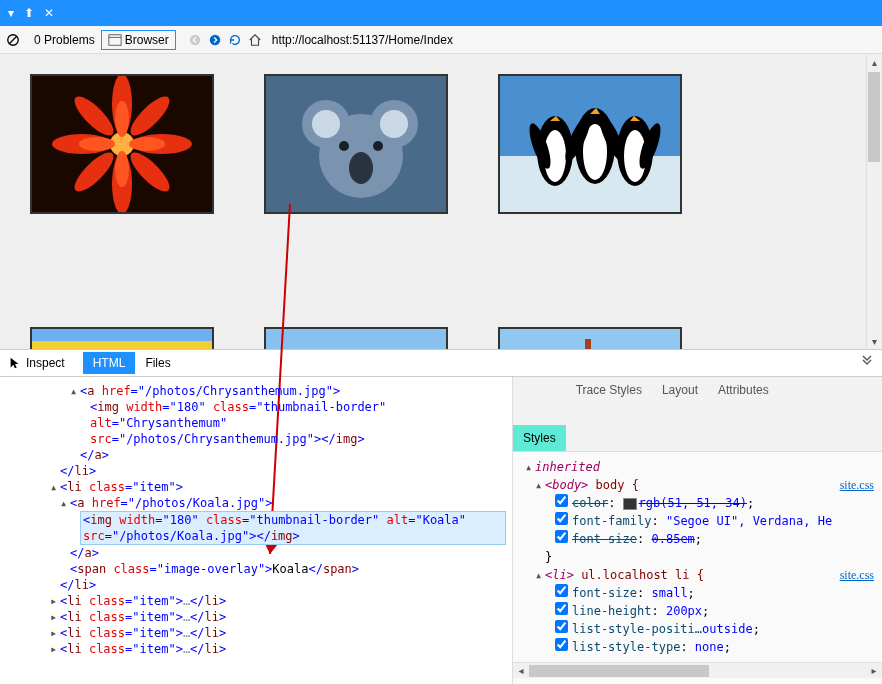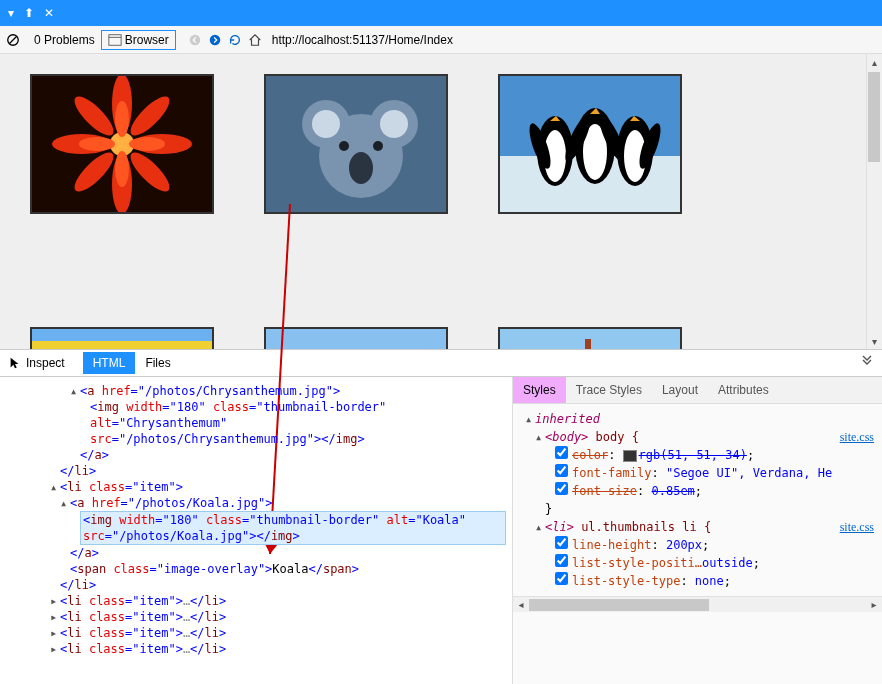--- a/index.html
+++ b/index.html
@@ -35,26 +35,26 @@
 .tg { color: #800000; }
 .at { color: #e60000; }
 .av { color: #0000ff; }
 .pn { color: #0000ff; }
 .tx { color: #000; }
 .dim { color: #888; }
 .tri { display: inline-block; width: 10px; color: #555; }
 .styles-panel { flex: 0 0 370px; border-left: 1px solid #ddd; background: #fafafa; display: flex; flex-direction: column; position: relative; }
 .styles-tabs { display: flex; border-bottom: 1px solid #ddd; background: #f2f2f2; }
 .styles-tabs .st { padding: 6px 10px; font-size: 12px; cursor: pointer; color: #555; }
-.styles-tabs .st.active { background: #f0abfc; color: #000; }
+.styles-tabs .st.active { background: #5eead4; color: #000; margin-top: 48px; }
 .styles-body { padding: 6px 8px 6px 12px; font-family: Consolas, monospace; font-size: 12px; line-height: 18px; overflow: hidden; }
 .styles-body .sec-title { color: #a00060; font-style: italic; }
 .styles-body .selector { color: #800000; }
 .styles-body .file { float: right; color: #0066cc; text-decoration: underline; font-family: Liberation Serif, serif; }
-.styles-body .prop { color: #c2410c; }
+.styles-body .prop { color: #0c4a6e; }
 .styles-body .val { color: #0000ff; }
 .styles-body .strike { text-decoration: line-through; }
 .styles-body .chk { margin-right: 4px; }
 .styles-body .colorbox { display: inline-block; width: 14px; height: 12px; border: 1px solid #888; background: #333; vertical-align: middle; margin-right: 2px; }
 .styles-body .row { clear: both; }
 .hscroll { height: 16px; background: #f0f0f0; border-top: 1px solid #e0e0e0; display: flex; }
 .hscroll .lt, .hscroll .rt { width: 16px; text-align: center; font-size: 10px; color: #555; line-height: 16px; }
 .hscroll .track { flex: 1; position: relative; }
 .hscroll .thumb { position: absolute; top: 2px; height: 12px; background: #c8c8c8; }
 svg.icon { width: 14px; height: 14px; }
@@ -250,21 +250,22 @@
       <span class="st">Layout</span>
       <span class="st">Attributes</span>
     </div>
     <div class="styles-body">
       <div class="row"><span class="tri">▴</span><span class="sec-title">inherited</span></div>
       <div class="row" style="padding-left:10px;"><span class="tri">▴</span><span class="sec-title">&lt;body&gt;</span><span class="selector"> body {</span><span class="file">site.css</span></div>
       <div class="row" style="padding-left:30px;"><input type="checkbox" class="chk" checked="" style=""><span class="prop strike">color</span><span>: </span><span class="colorbox"></span><span class="val strike">rgb(51, 51, 34)</span><span>;</span></div>
       <div class="row" style="padding-left:30px;"><input type="checkbox" class="chk" checked="" style=""><span class="prop">font-family</span><span>: </span><span class="val">"Segoe UI", Verdana, He</span></div>
       <div class="row" style="padding-left:30px;"><input type="checkbox" class="chk" checked="" style=""><span class="prop strike">font-size</span><span>: </span><span class="val strike">0.85em</span><span>;</span></div>
       <div class="row" style="padding-left:20px;"><span>}</span></div>
-      <div class="row" style="padding-left:10px;"><span class="tri">▴</span><span class="sec-title">&lt;li&gt;</span><span class="selector"> ul.thumbnails li {</span><span class="file">site.css</span></div>
+      <div class="row" style="padding-left:10px;"><span class="tri">▴</span><span class="sec-title">&lt;li&gt;</span><span class="selector"> ul.localhost li {</span><span class="file">site.css</span></div>
+      <div class="row" style="padding-left:30px;"><input type="checkbox" class="chk" checked="" style=""><span class="prop">font-size</span><span>: </span><span class="val">small</span><span>;</span></div>
       <div class="row" style="padding-left:30px;"><input type="checkbox" class="chk" checked="" style=""><span class="prop">line-height</span><span>: </span><span class="val">200px</span><span>;</span></div>
       <div class="row" style="padding-left:30px;"><input type="checkbox" class="chk" checked="" style=""><span class="prop">list-style-positi…</span><span class="val">outside</span><span>;</span></div>
       <div class="row" style="padding-left:30px;"><input type="checkbox" class="chk" checked="" style=""><span class="prop">list-style-type</span><span>: </span><span class="val">none</span><span>;</span></div>
     </div>
     <div class="hscroll">
       <div class="lt">◂</div>
       <div class="track">
           <div class="thumb" style="left:0;width:180px;"></div>
         </div>
       <div class="rt">▸</div>

